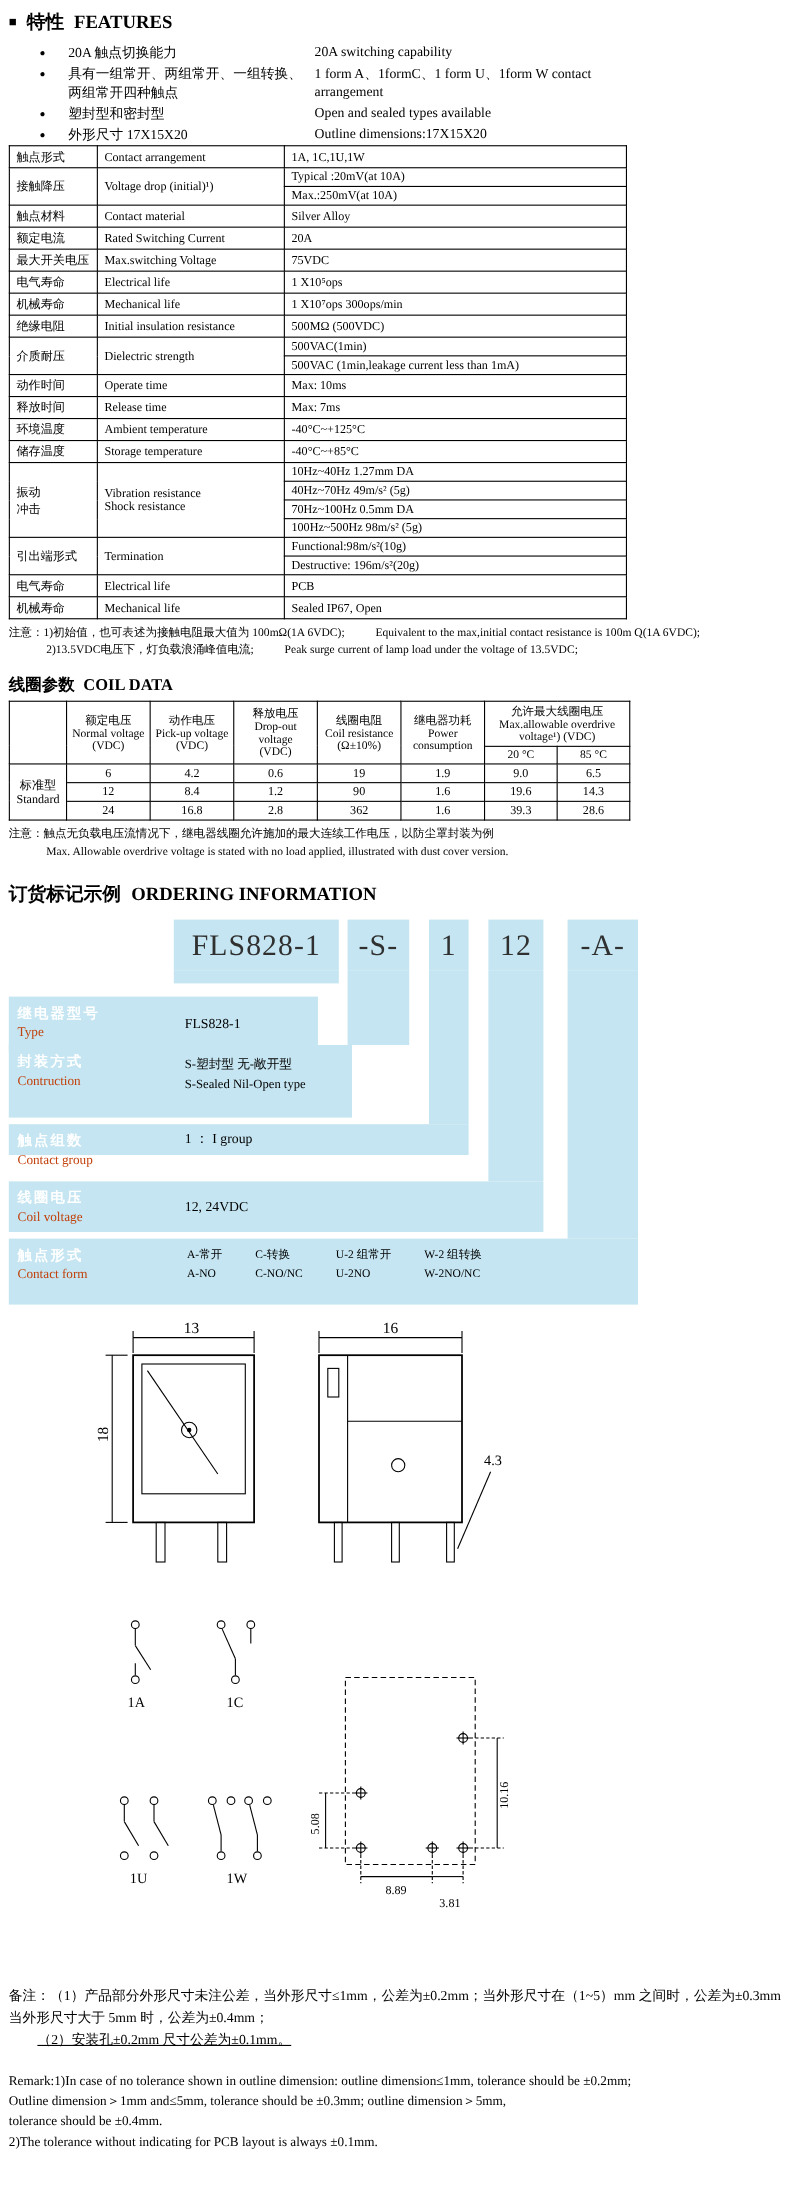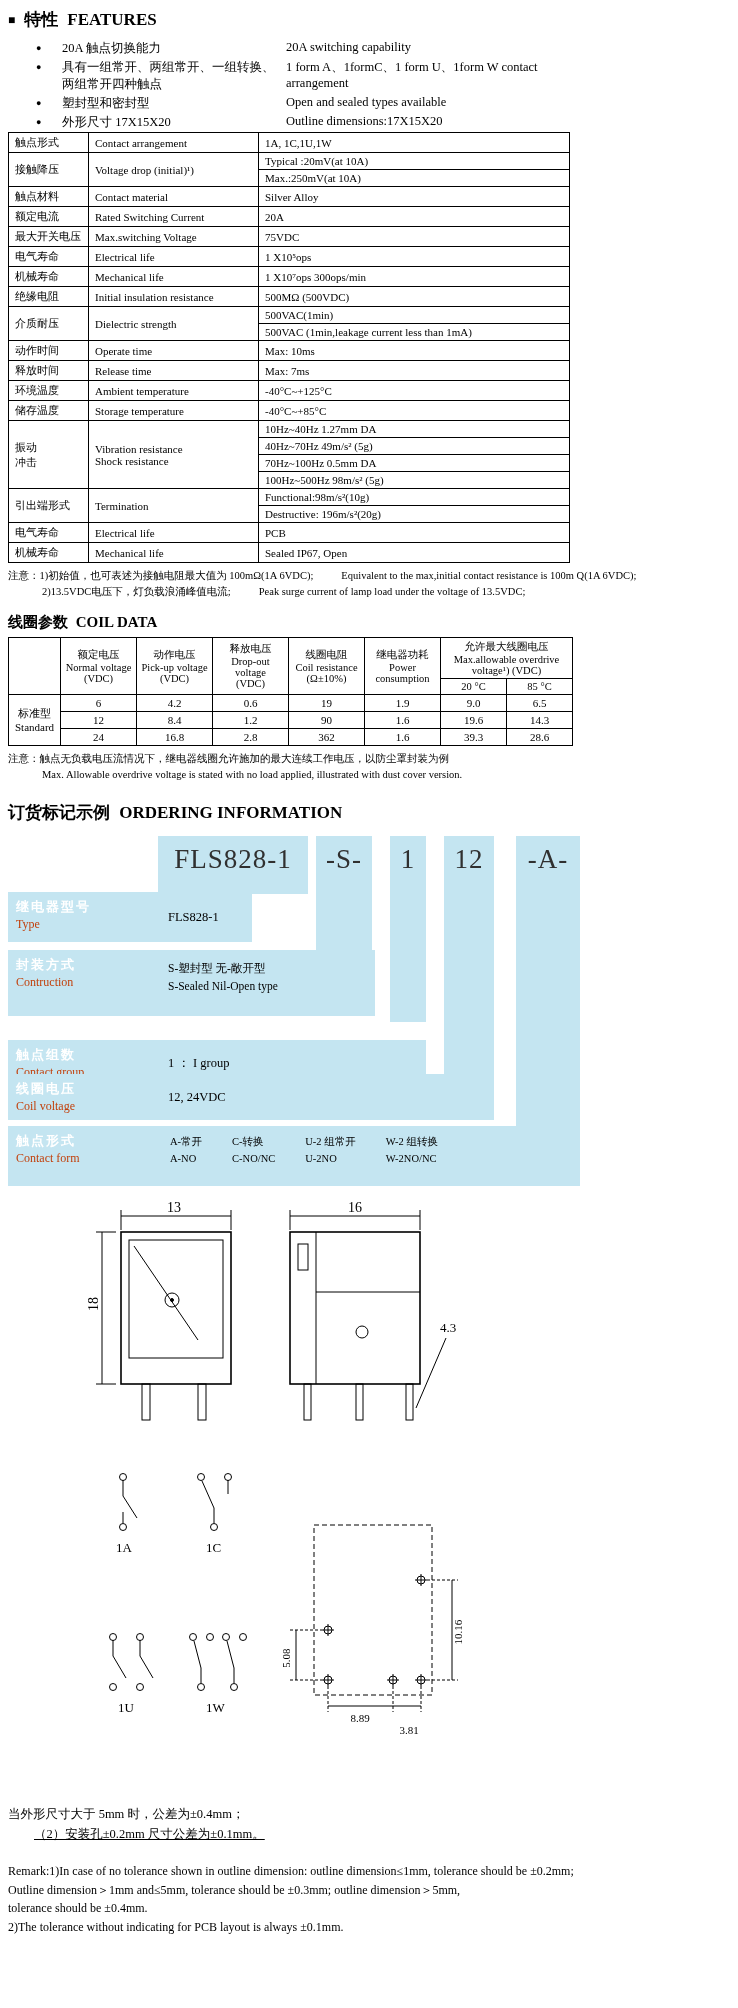--- a/index.html
+++ b/index.html
@@ -329,38 +329,38 @@
     <div class="code-box" style="left:508px;width:64px">
         <span>-A-</span>
       </div>
 
     <div class="strip" style="left:150px;width:150px;top:46px;height:12px"></div>
     <div class="strip" style="left:308px;width:56px;top:46px;height:68px"></div>
     <div class="strip" style="left:382px;width:36px;top:46px;height:140px"></div>
     <div class="strip" style="left:436px;width:50px;top:46px;height:192px"></div>
     <div class="strip" style="left:508px;width:64px;top:46px;height:244px"></div>
 
-    <div class="band" style="top:56px;width:244px;height:50px">
+    <div class="band" style="top:70px;width:281px;height:50px">
       <div class="b-label">
         <div class="b-zh">继电器型号</div>
         <div class="b-en">Type</div>
       </div>
       <div class="b-val">FLS828-1</div>
     </div>
-    <div class="band" style="top:114px;width:367px;height:66px">
+    <div class="band" style="top:114px;width:312px;height:66px">
       <div class="b-label">
         <div class="b-zh">封装方式</div>
         <div class="b-en">Contruction</div>
       </div>
       <div class="b-val2">
         <div>S-塑封型    无-敞开型</div>
         <div>S-Sealed  Nil-Open type</div>
       </div>
     </div>
-    <div class="band" style="top:204px;width:418px;height:46px">
+    <div class="band" style="top:186px;width:418px;height:28px">
       <div class="b-label">
         <div class="b-zh">触点组数</div>
         <div class="b-en">Contact group</div>
       </div>
       <div class="b-val">1 ： I group</div>
     </div>
     <div class="band" style="top:238px;width:486px;height:46px">
       <div class="b-label">
         <div class="b-zh">线圈电压</div>
         <div class="b-en">Coil voltage</div>
@@ -514,20 +514,21 @@
       </g>
       <text x="34" y="158" text-anchor="middle" font-size="11" transform="rotate(-90 34 158)">5.08</text>
       <text x="206" y="132" text-anchor="middle" font-size="11" transform="rotate(-90 206 132)">10.16</text>
       <text x="104" y="222" text-anchor="middle" font-size="11">8.89</text>
       <text x="153" y="234" text-anchor="middle" font-size="11">3.81</text>
     </svg>
 
   </div>
 
   <div class="remark">
+    <div>备注：（1）产品部分外形尺寸未注公差，当外形尺寸≤1mm，公差为±0.2mm；当外形尺寸在（1~5）mm 之间时，公差为±0.3mm</div>
     <div>当外形尺寸大于 5mm 时，公差为±0.4mm；</div>
     <div class="ind">（2）安装孔±0.2mm 尺寸公差为±0.1mm。</div>
   </div>
   <div class="remark-en">
     <div>Remark:1)In case of no tolerance shown in outline dimension: outline dimension≤1mm, tolerance should be ±0.2mm;</div>
     <div>Outline dimension＞1mm and≤5mm, tolerance should be ±0.3mm; outline dimension＞5mm,</div>
     <div>tolerance should be ±0.4mm.</div>
     <div class="ind">2)The tolerance without indicating for PCB layout is always ±0.1mm.</div>
   </div>
 

